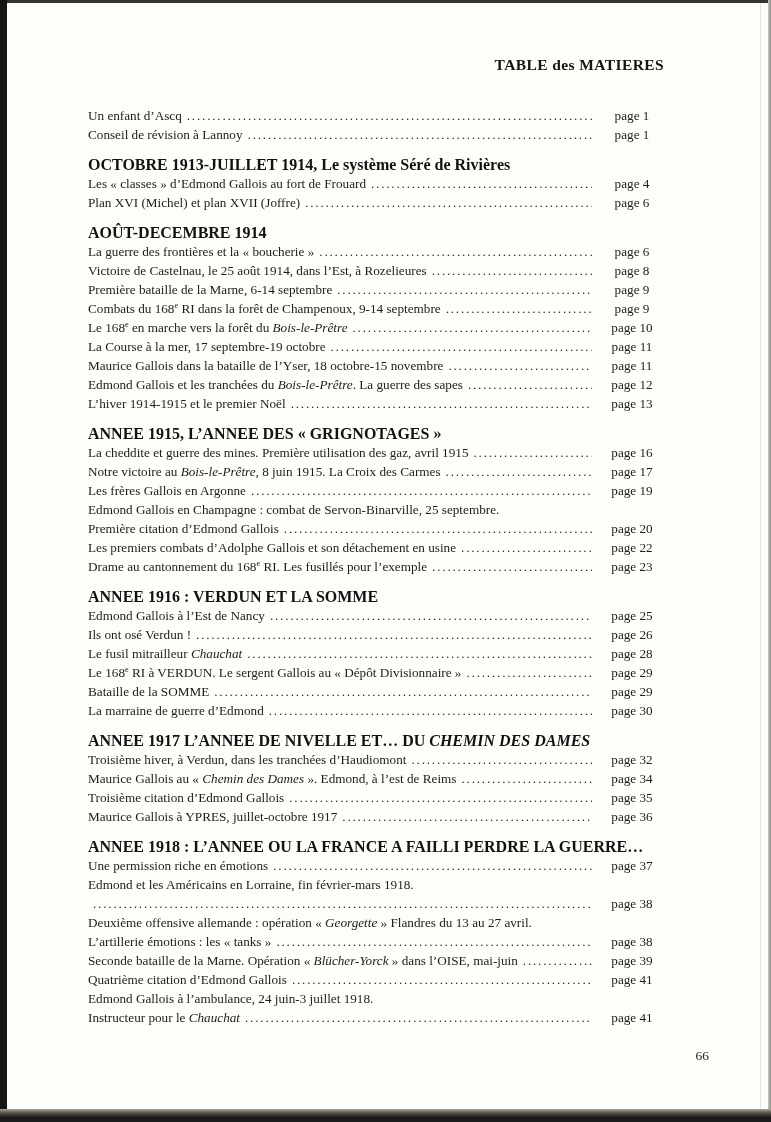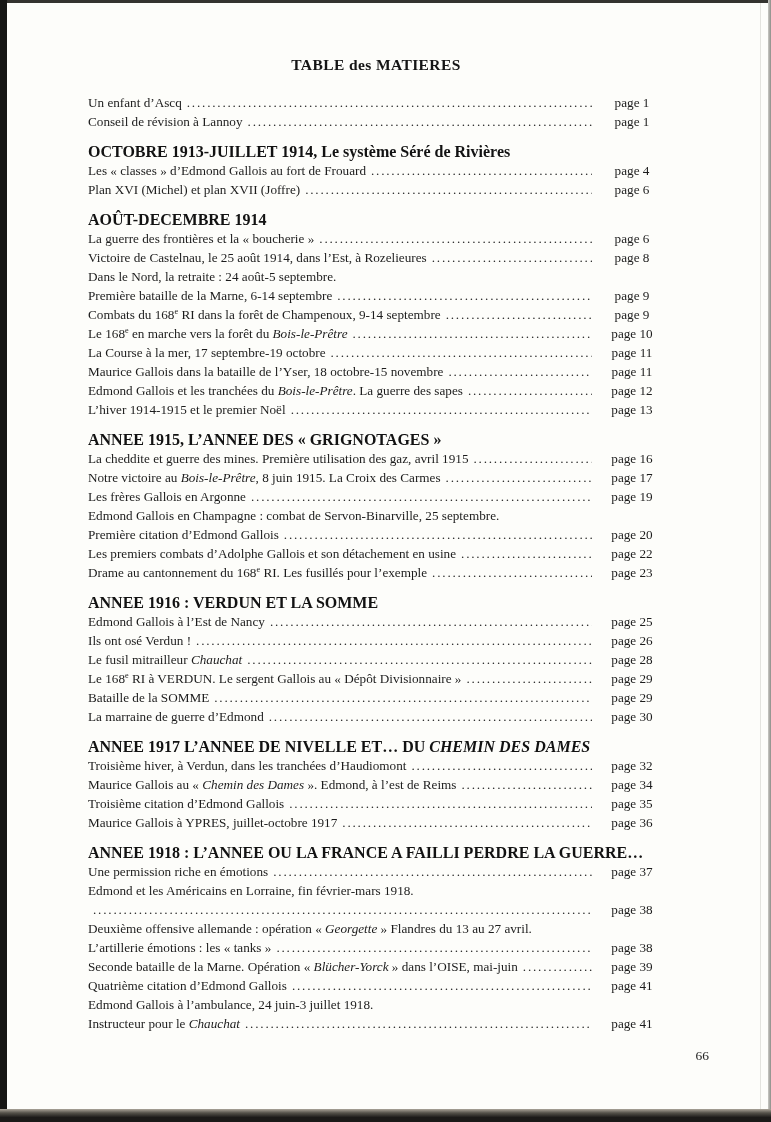--- a/index.html
+++ b/index.html
@@ -21,25 +21,25 @@
                  background: linear-gradient(#aaa499 0%, #55524a 30%, #1b1a18 65%); }
   .right-scanline { position: absolute; right: 10px; top: 0; width: 1px; height: 100%; background: #e3e3de; }
 
   .content {
     position: absolute;
     left: 88px;
     top: 56px;
     width: 576px;
   }
   .doc-title {
-    text-align: center;
+    text-align: right;
     font-weight: bold;
     font-size: 15.5px;
     letter-spacing: 0.4px;
-    margin: 0 0 19px 0;
+    margin: 0 0 32px 0;
     color: #151515;
   }
   .row {
     display: flex;
     align-items: baseline;
     line-height: 19px;
     font-size: 13.2px;
     white-space: nowrap;
   }
   .entry-text { flex: 0 0 auto; }
@@ -107,23 +107,20 @@
           <span class="entry-text"><span>La guerre des frontières et la « boucherie »</span></span>
           <span class="leader">............................................................................................................................................................................................................................</span>
           <span class="pageref">page 6</span>
         </div>
         <div class="row">
           <span class="entry-text"><span>Victoire de Castelnau, le 25 août 1914, dans l’Est, à Rozelieures</span></span>
           <span class="leader">............................................................................................................................................................................................................................</span>
           <span class="pageref">page 8</span>
         </div>
         <div class="row">
-          <span class="entry-text"><span>Dans le Nord, la retraite : 24 août-5 septembre.</span></span>
-        </div>
-        <div class="row">
           <span class="entry-text"><span>Première bataille de la Marne, 6-14 septembre</span></span>
           <span class="leader">............................................................................................................................................................................................................................</span>
           <span class="pageref">page 9</span>
         </div>
         <div class="row">
           <span class="entry-text"><span>Combats du 168</span><span class="sup">e</span><span> RI dans la forêt de Champenoux, 9-14 septembre</span></span>
           <span class="leader">............................................................................................................................................................................................................................</span>
           <span class="pageref">page 9</span>
         </div>
         <div class="row">

